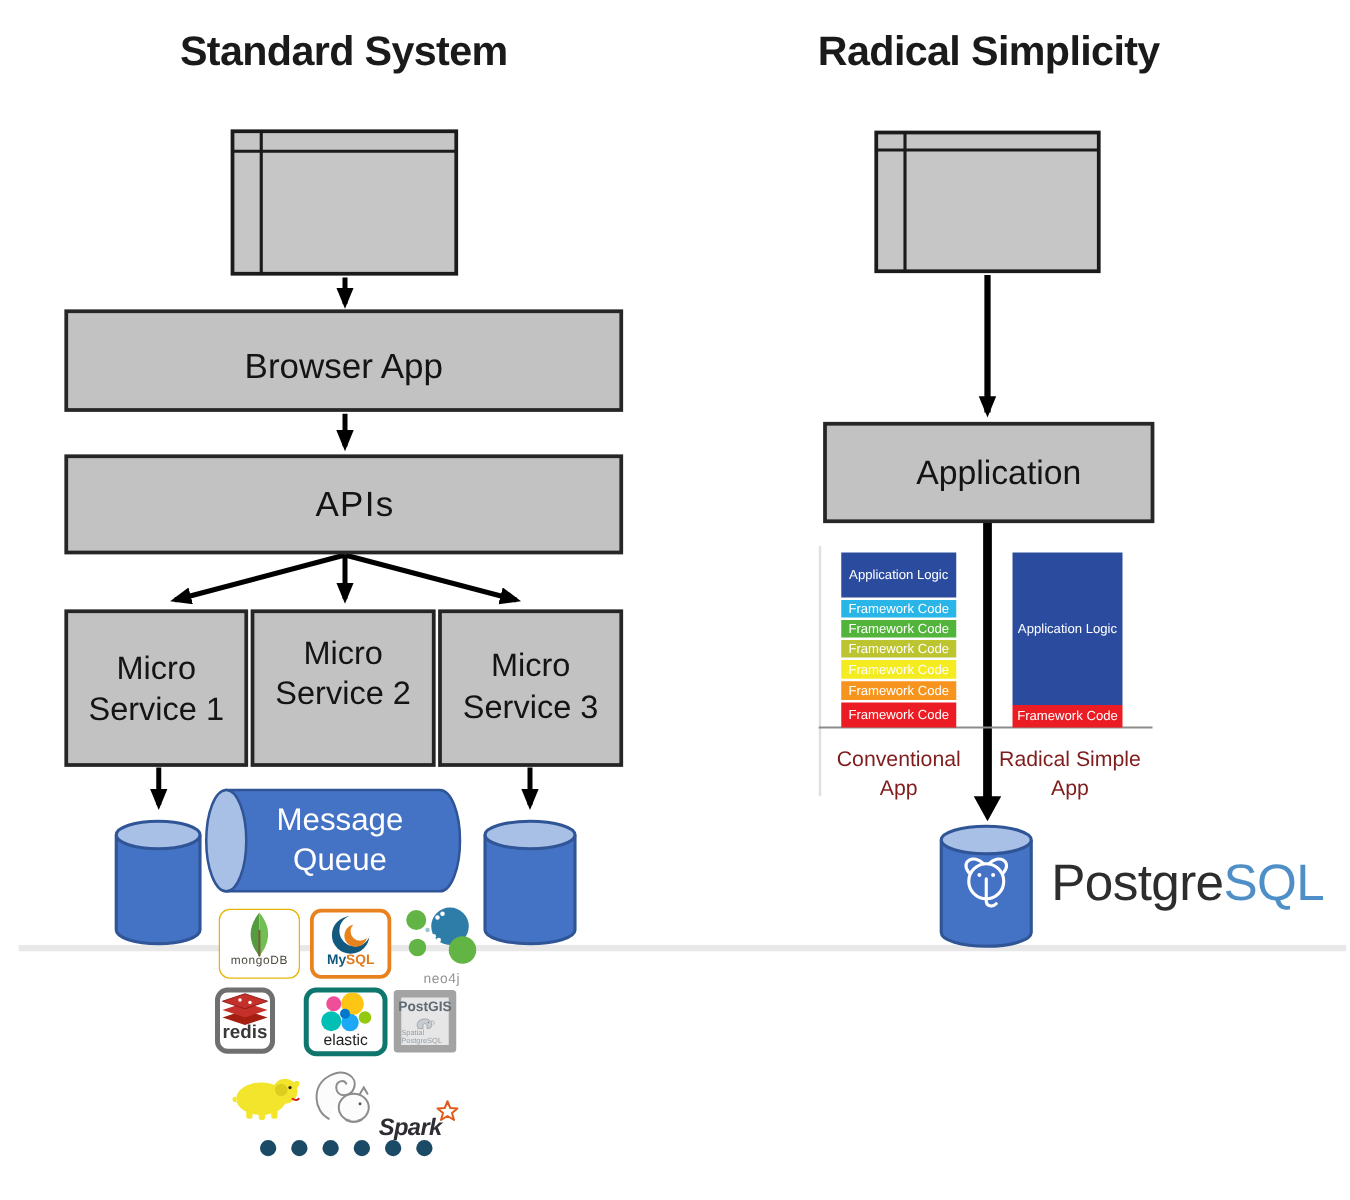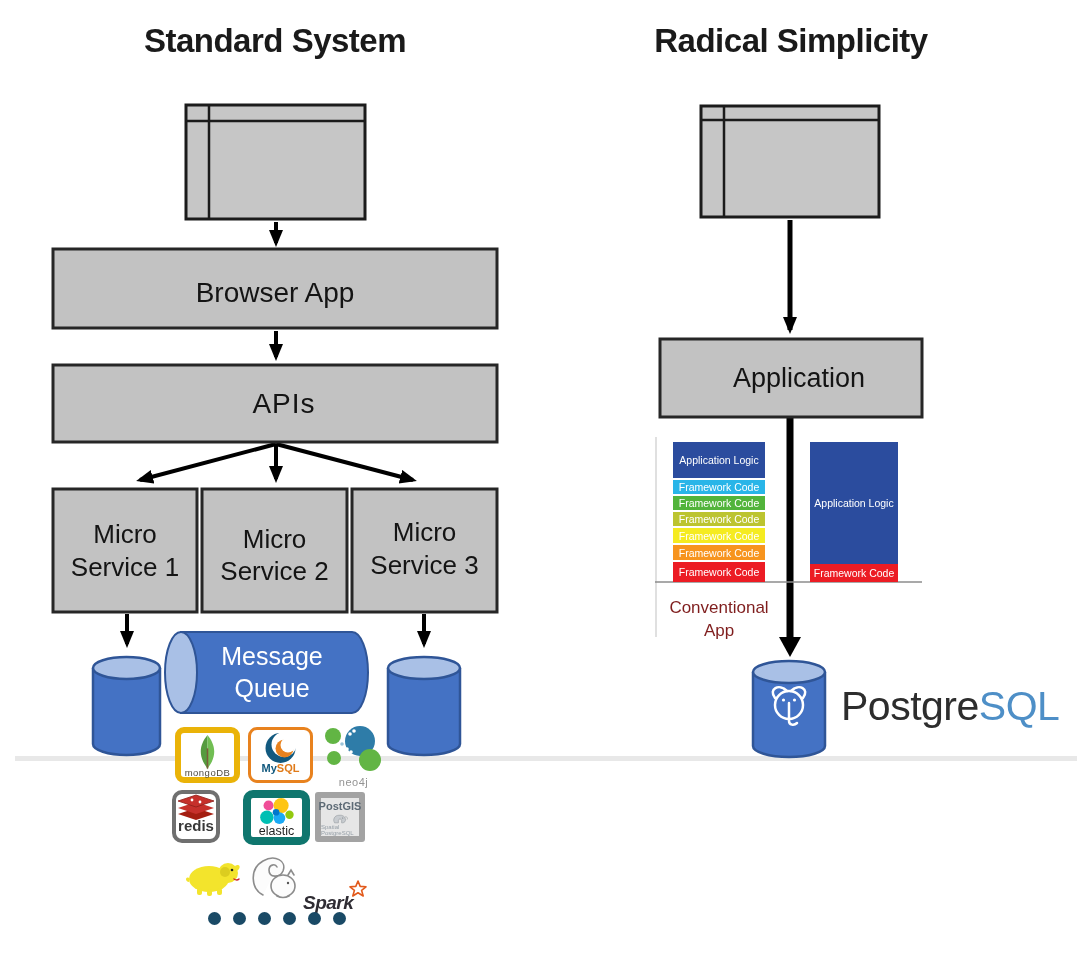--- a/index.html
+++ b/index.html
@@ -16,29 +16,29 @@
   
   .bar{display:flex;flex-direction:column;}
   .bar .seg{display:flex;align-items:center;justify-content:center;}
   .bar .seg span{color:#fff;font-size:10.5px;font-weight:500;white-space:nowrap;}
   .bar.gapped .seg + .seg{margin-top:2px;}
   .bar-caption{font-size:17px;line-height:1.35;text-align:center;color:#7f1d1d;}
   
   .card{position:absolute;background:#fff;box-sizing:border-box;display:flex;
         flex-direction:column;align-items:center;justify-content:flex-start;}
   .card .lbl{line-height:1;}
-  .mongo-card{border:6px solid #eab308;border-radius:9px;text-align:right;}
+  .mongo-card{border:1px solid #eab308;border-radius:9px;text-align:right;}
   .mongo-card .lbl{font-size:9.5px;color:#4E4A40;letter-spacing:0.5px;margin-top:-2px;}
   .mysql-card{border:3px solid #E8821E;border-radius:9px;}
   .mysql-card .lbl{font-size:11px;font-weight:bold;margin-top:-3px;}
   .mysql-my{color:#11587D;} .mysql-sql{color:#E07B1A;}
   .neo-label{font-size:11px;color:#949494;text-align:center;letter-spacing:0.5px;}
   .redis-card{border:4px solid #6F6F6F;border-radius:10px;}
   .redis-card .lbl{font-size:15px;font-weight:bold;color:#383838;margin-top:-4px;}
-  .elastic-card{border:8px solid #0f766e;border-radius:10px;}
+  .elastic-card{border:4px solid #0f766e;border-radius:10px;}
   .elastic-card .lbl{font-size:12.5px;color:#1f1f1f;margin-top:-2px;}
   .postgis-card{background:#E6E6E6;border:6px solid #a3a3a3;border-radius:3px;}
   .postgis-card .lbl{font-size:11px;font-weight:bold;color:#5D6A75;margin-top:3px;}
   .postgis-card .sub{font-size:6px;color:#97A0A8;margin-top:-1px;}
   .spark-word{font-size:19px;font-weight:bold;font-style:italic;color:#2F2C33;letter-spacing:-0.5px;}
   .dots{position:absolute;display:flex;gap:12px;}
   .dots .dot{width:13px;height:13px;border-radius:50%;}
   .pg-word{font-size:41px;letter-spacing:-0.5px;white-space:nowrap;}
   .pg-dark{color:#2D2D2D;} .pg-blue{color:#4E8FC7;}
 </style>
@@ -120,21 +120,21 @@
     </g>
   </svg>
 
   <div class="abs title" style="left:80px;top:22px;width:390px;">Standard System</div>
   <div class="abs title" style="left:600px;top:22px;width:382px;">Radical Simplicity</div>
 
   <div class="abs boxlabel" style="left:53px;top:249px;width:444px;height:87px;">Browser App</div>
   <div class="abs boxlabel" style="left:62px;top:365px;width:444px;height:77px;letter-spacing:1px;">APIs</div>
 
   <div class="abs boxlabel svclabel" style="left:60px;top:489px;width:130px;height:123px;">Micro Service 1</div>
-  <div class="abs boxlabel svclabel" style="left:209px;top:489px;width:131px;height:98px;margin-top:17px;">Micro Service 2</div>
+  <div class="abs boxlabel svclabel" style="left:209px;top:489px;width:131px;height:98px;">Micro Service 2</div>
   <div class="abs boxlabel svclabel" style="left:359px;top:475px;width:131px;height:123px;margin-top:12px;">Micro Service 3</div>
 
   <div class="abs mq-label" style="left:192px;top:632px;width:160px;height:81px;">Message Queue</div>
 
   <div class="abs boxlabel" style="left:684px;top:339px;width:230px;height:78px;font-size:27px;">Application</div>
 
   <div class="abs bar gapped" style="left:673px;top:442px;width:92px;">
       <div class="seg" style="height: 36px; background: rgb(43, 76, 158);">
         <span>Application Logic</span>
       </div>
@@ -160,20 +160,21 @@
   <div class="abs bar" style="left:810px;top:442px;width:88px;">
       <div class="seg" style="height: 122px; background: rgb(43, 76, 158);">
         <span>Application Logic</span>
       </div>
       <div class="seg" style="height: 18px; background: rgb(236, 28, 36);">
         <span>Framework Code</span>
       </div>
     </div>
 
   <div class="abs bar-caption" style="left:659px;top:597px;width:120px;">Conventional App</div>
+  <div class="abs bar-caption" style="left:792px;top:597px;width:128px;">Radical Simple App</div>
 
   <div class="abs pg-word" style="left:841px;top:683px;">
     <span class="pg-dark">Postgre</span><span class="pg-blue">SQL</span>
   </div>
 
   <div class="card mongo-card" style="left:175px;top:727px;width:65px;height:56px;">
     <svg width="59" height="38" viewBox="0 0 59 38">
       <path d="M29.5,2 C23,10 20,19 25,30 C27,33.5 28.5,35 29.5,38 L29.5,2 Z" fill="#559B3F"></path>
       <path d="M29.5,2 C36,10 39,19 34,30 C32,33.5 30.5,35 29.5,38 L29.5,2 Z" fill="#71BE53"></path>
       <line x1="29.5" y1="16" x2="29.5" y2="37" stroke="#7A5C3A" stroke-width="1.6"></line>

